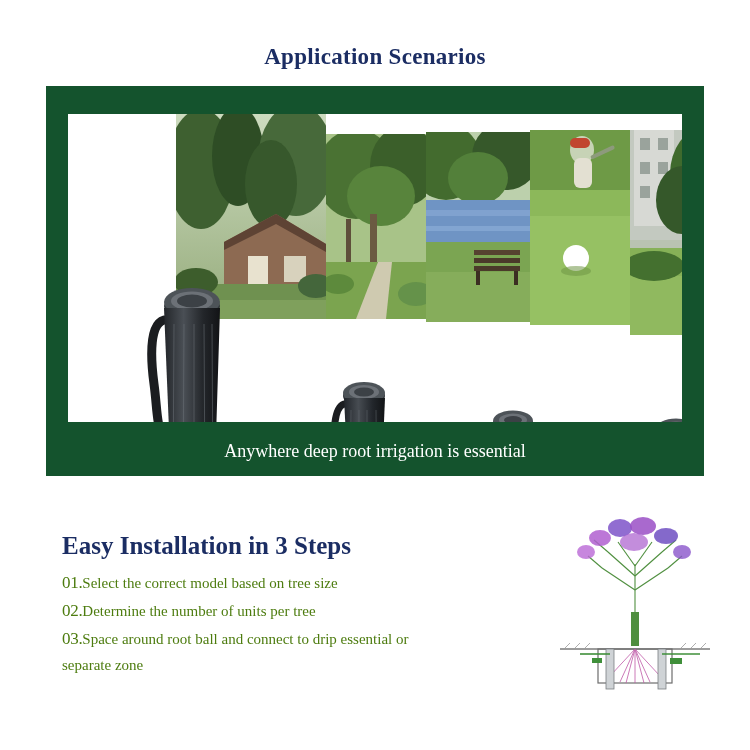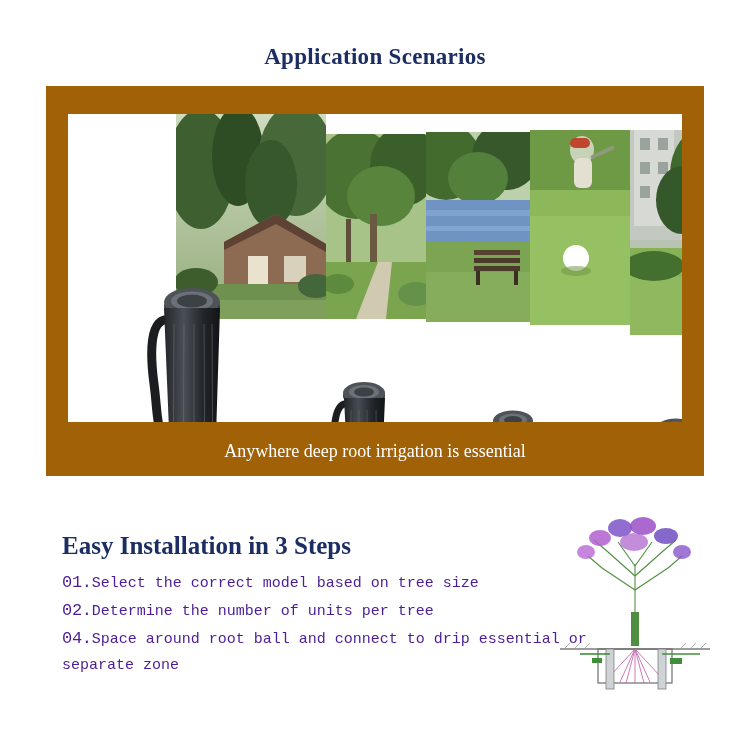--- a/index.html
+++ b/index.html
@@ -33,21 +33,21 @@
     letter-spacing: 0.3px;
   }
 
   
   .green-panel {
     position: absolute;
     left: 46px;
     top: 86px;
     width: 658px;
     height: 390px;
-    background: #a16207;
+    background: #14532d;
     box-sizing: border-box;
     padding: 28px 22px 0 22px;
   }
   .photo-strip {
     position: relative;
     width: 614px;
     height: 308px;
     background: #ffffff;
     overflow: hidden;
   }
@@ -83,23 +83,23 @@
     left: 62px;
     top: 532px;
     font-size: 25px;
     font-weight: bold;
     color: #1b2d63;
     font-family: "Liberation Serif", serif;
   }
   .step {
     position: absolute;
     left: 62px;
-    color: #4c1d95;
+    color: #4d7c0f;
     font-size: 15px;
-    font-family: Liberation Mono, monospace;
+    font-family: Liberation Serif, serif;
     white-space: nowrap;
   }
   .step .num {
     font-size: 17px;
     letter-spacing: -0.3px;
   }
   .step1 { top: 573px; }
   .step2 { top: 601px; text-align: center; }
   .step3 { top: 629px; }
   .step3b { top: 657px; left: 62px; }
@@ -345,21 +345,21 @@
 
   <div class="install-title">Easy Installation in 3 Steps</div>
 
   <div class="step step1">
     <span class="num">01.</span><span>Select the correct model based on tree size</span>
   </div>
   <div class="step step2">
     <span class="num">02.</span><span>Determine the number of units per tree</span>
   </div>
   <div class="step step3">
-    <span class="num">04.</span><span>Space around root ball and connect to drip essential or</span>
+    <span class="num">03.</span><span>Space around root ball and connect to drip essential or</span>
   </div>
   <div class="step step3b">separate zone</div>
 
   <div class="tree-figure">
     <svg width="190" height="190" viewBox="0 0 190 190" xmlns="http://www.w3.org/2000/svg">
 
       <g stroke="#4f8f3f" stroke-width="1.1" fill="none">
         <path d="M95 110 L95 58"></path>
         <path d="M95 70 L68 46"></path>
           <path d="M95 70 L122 46"></path>

